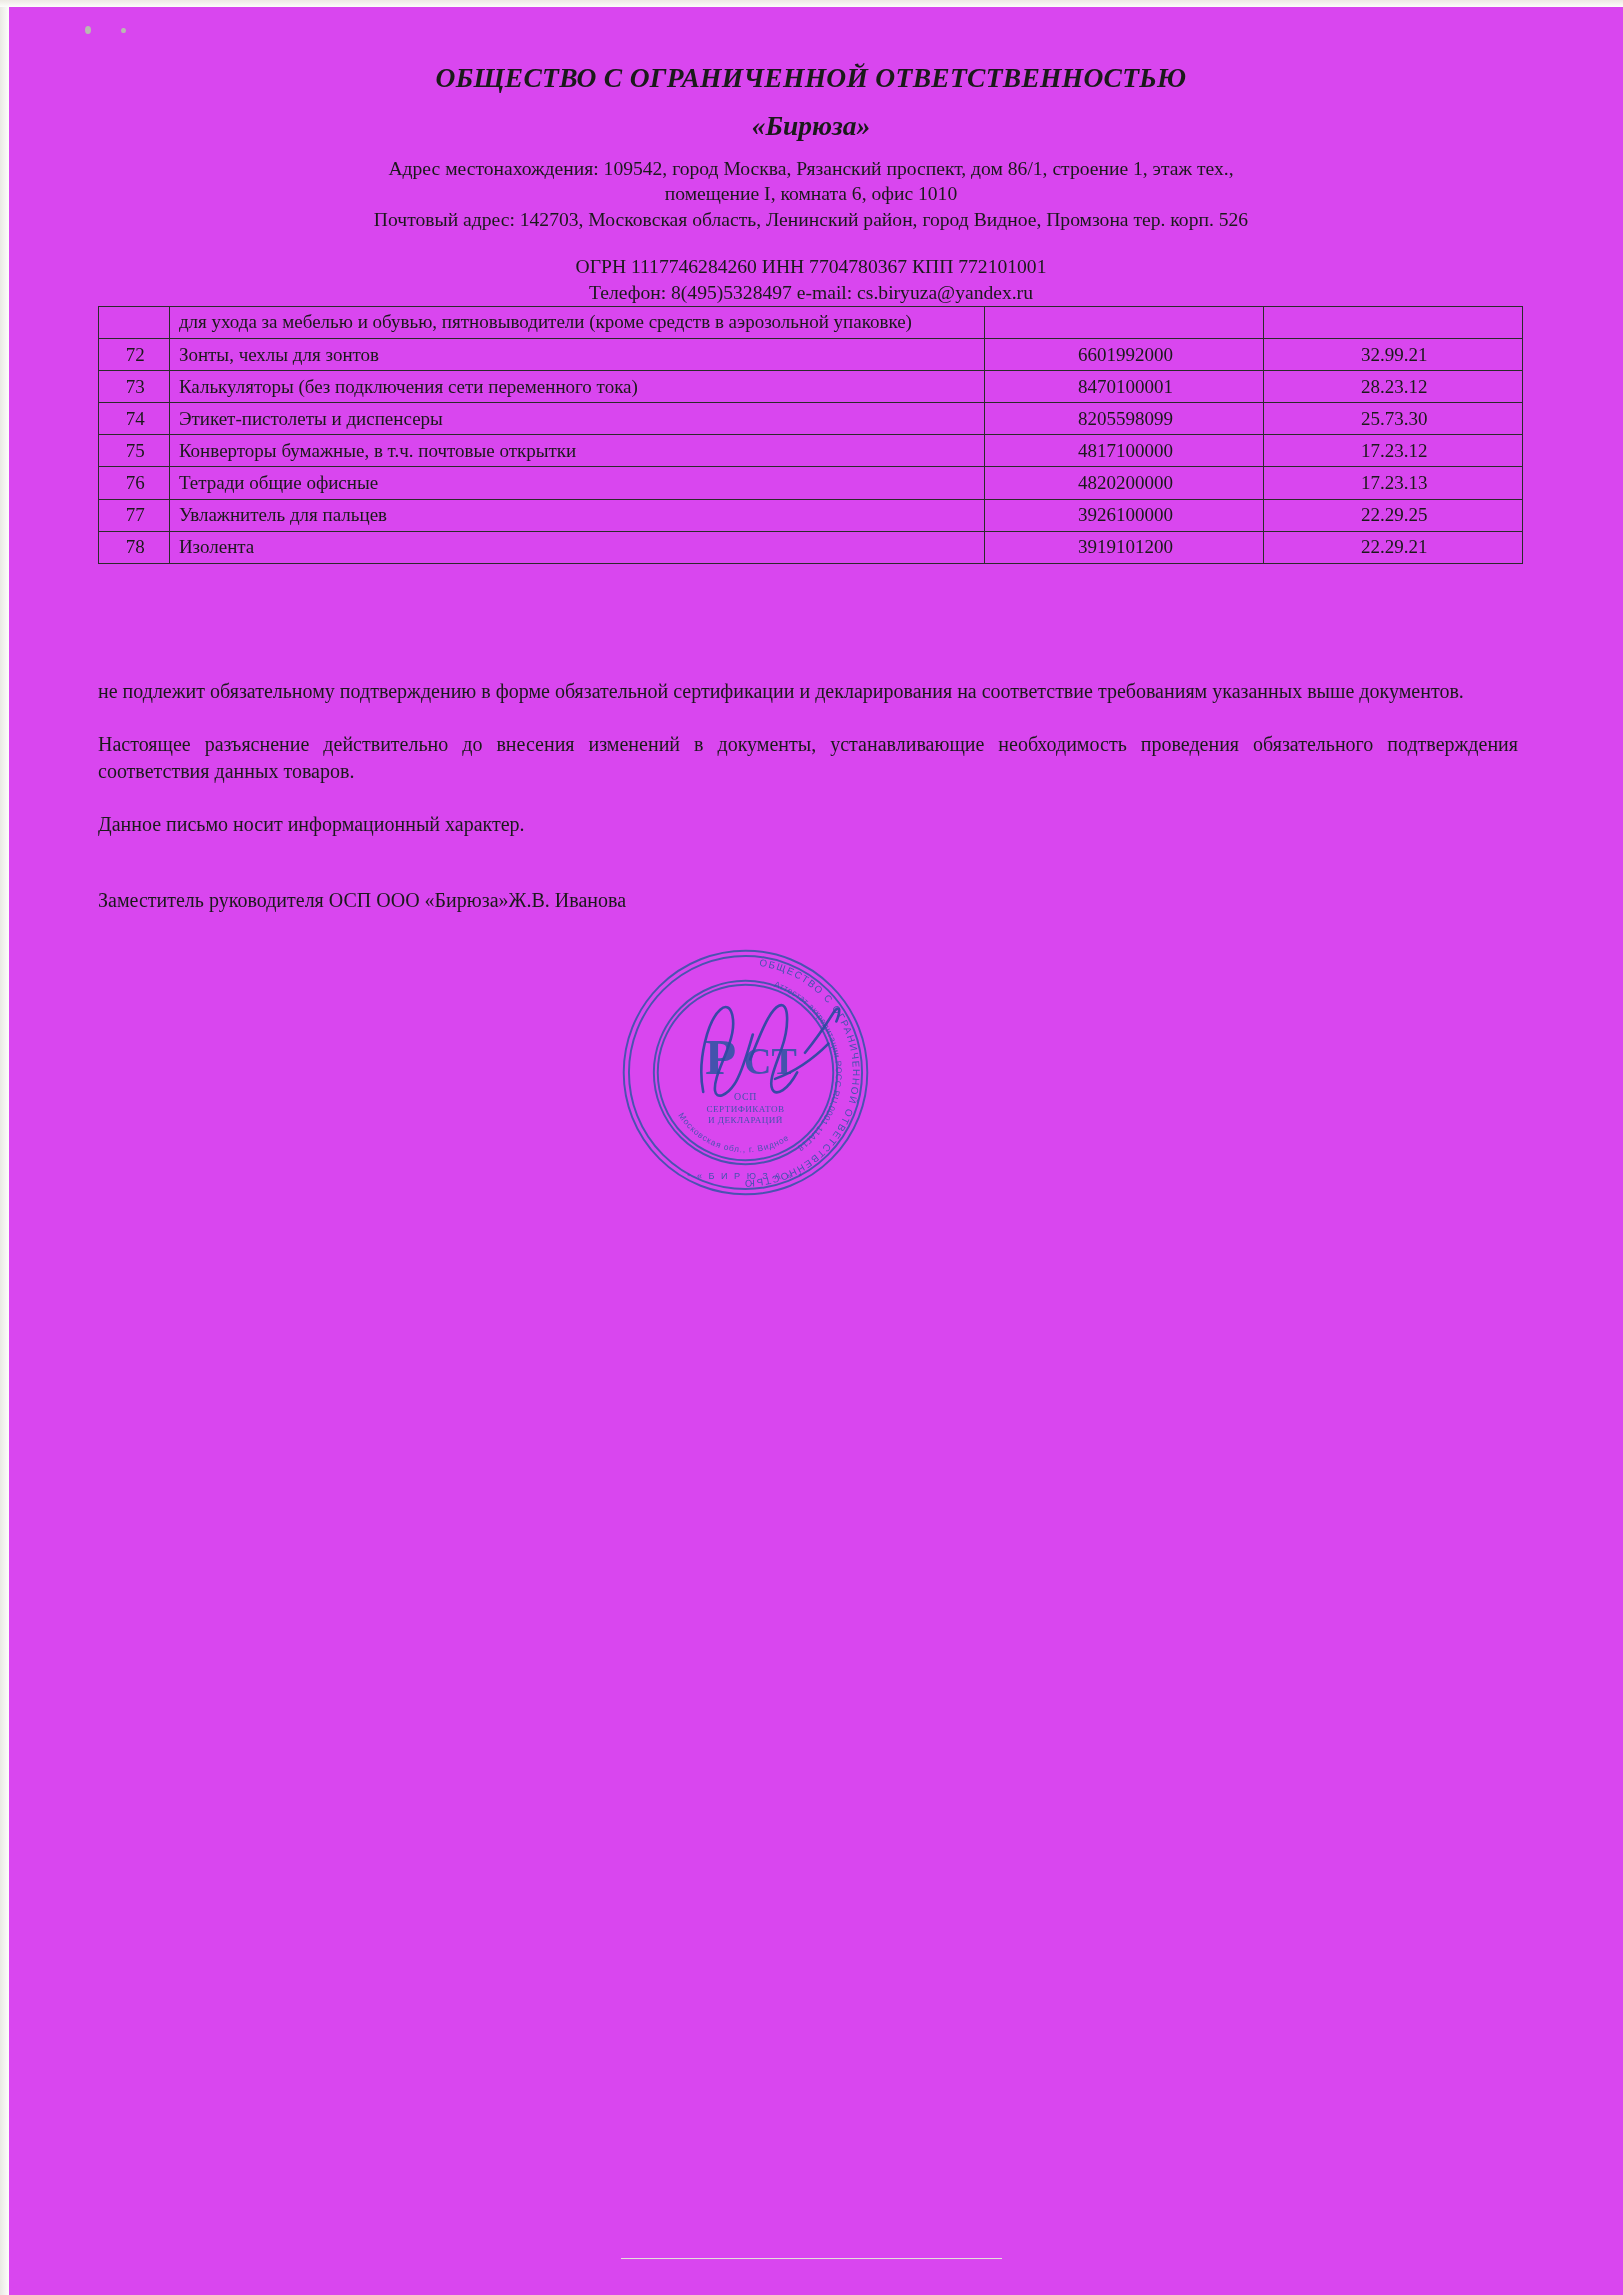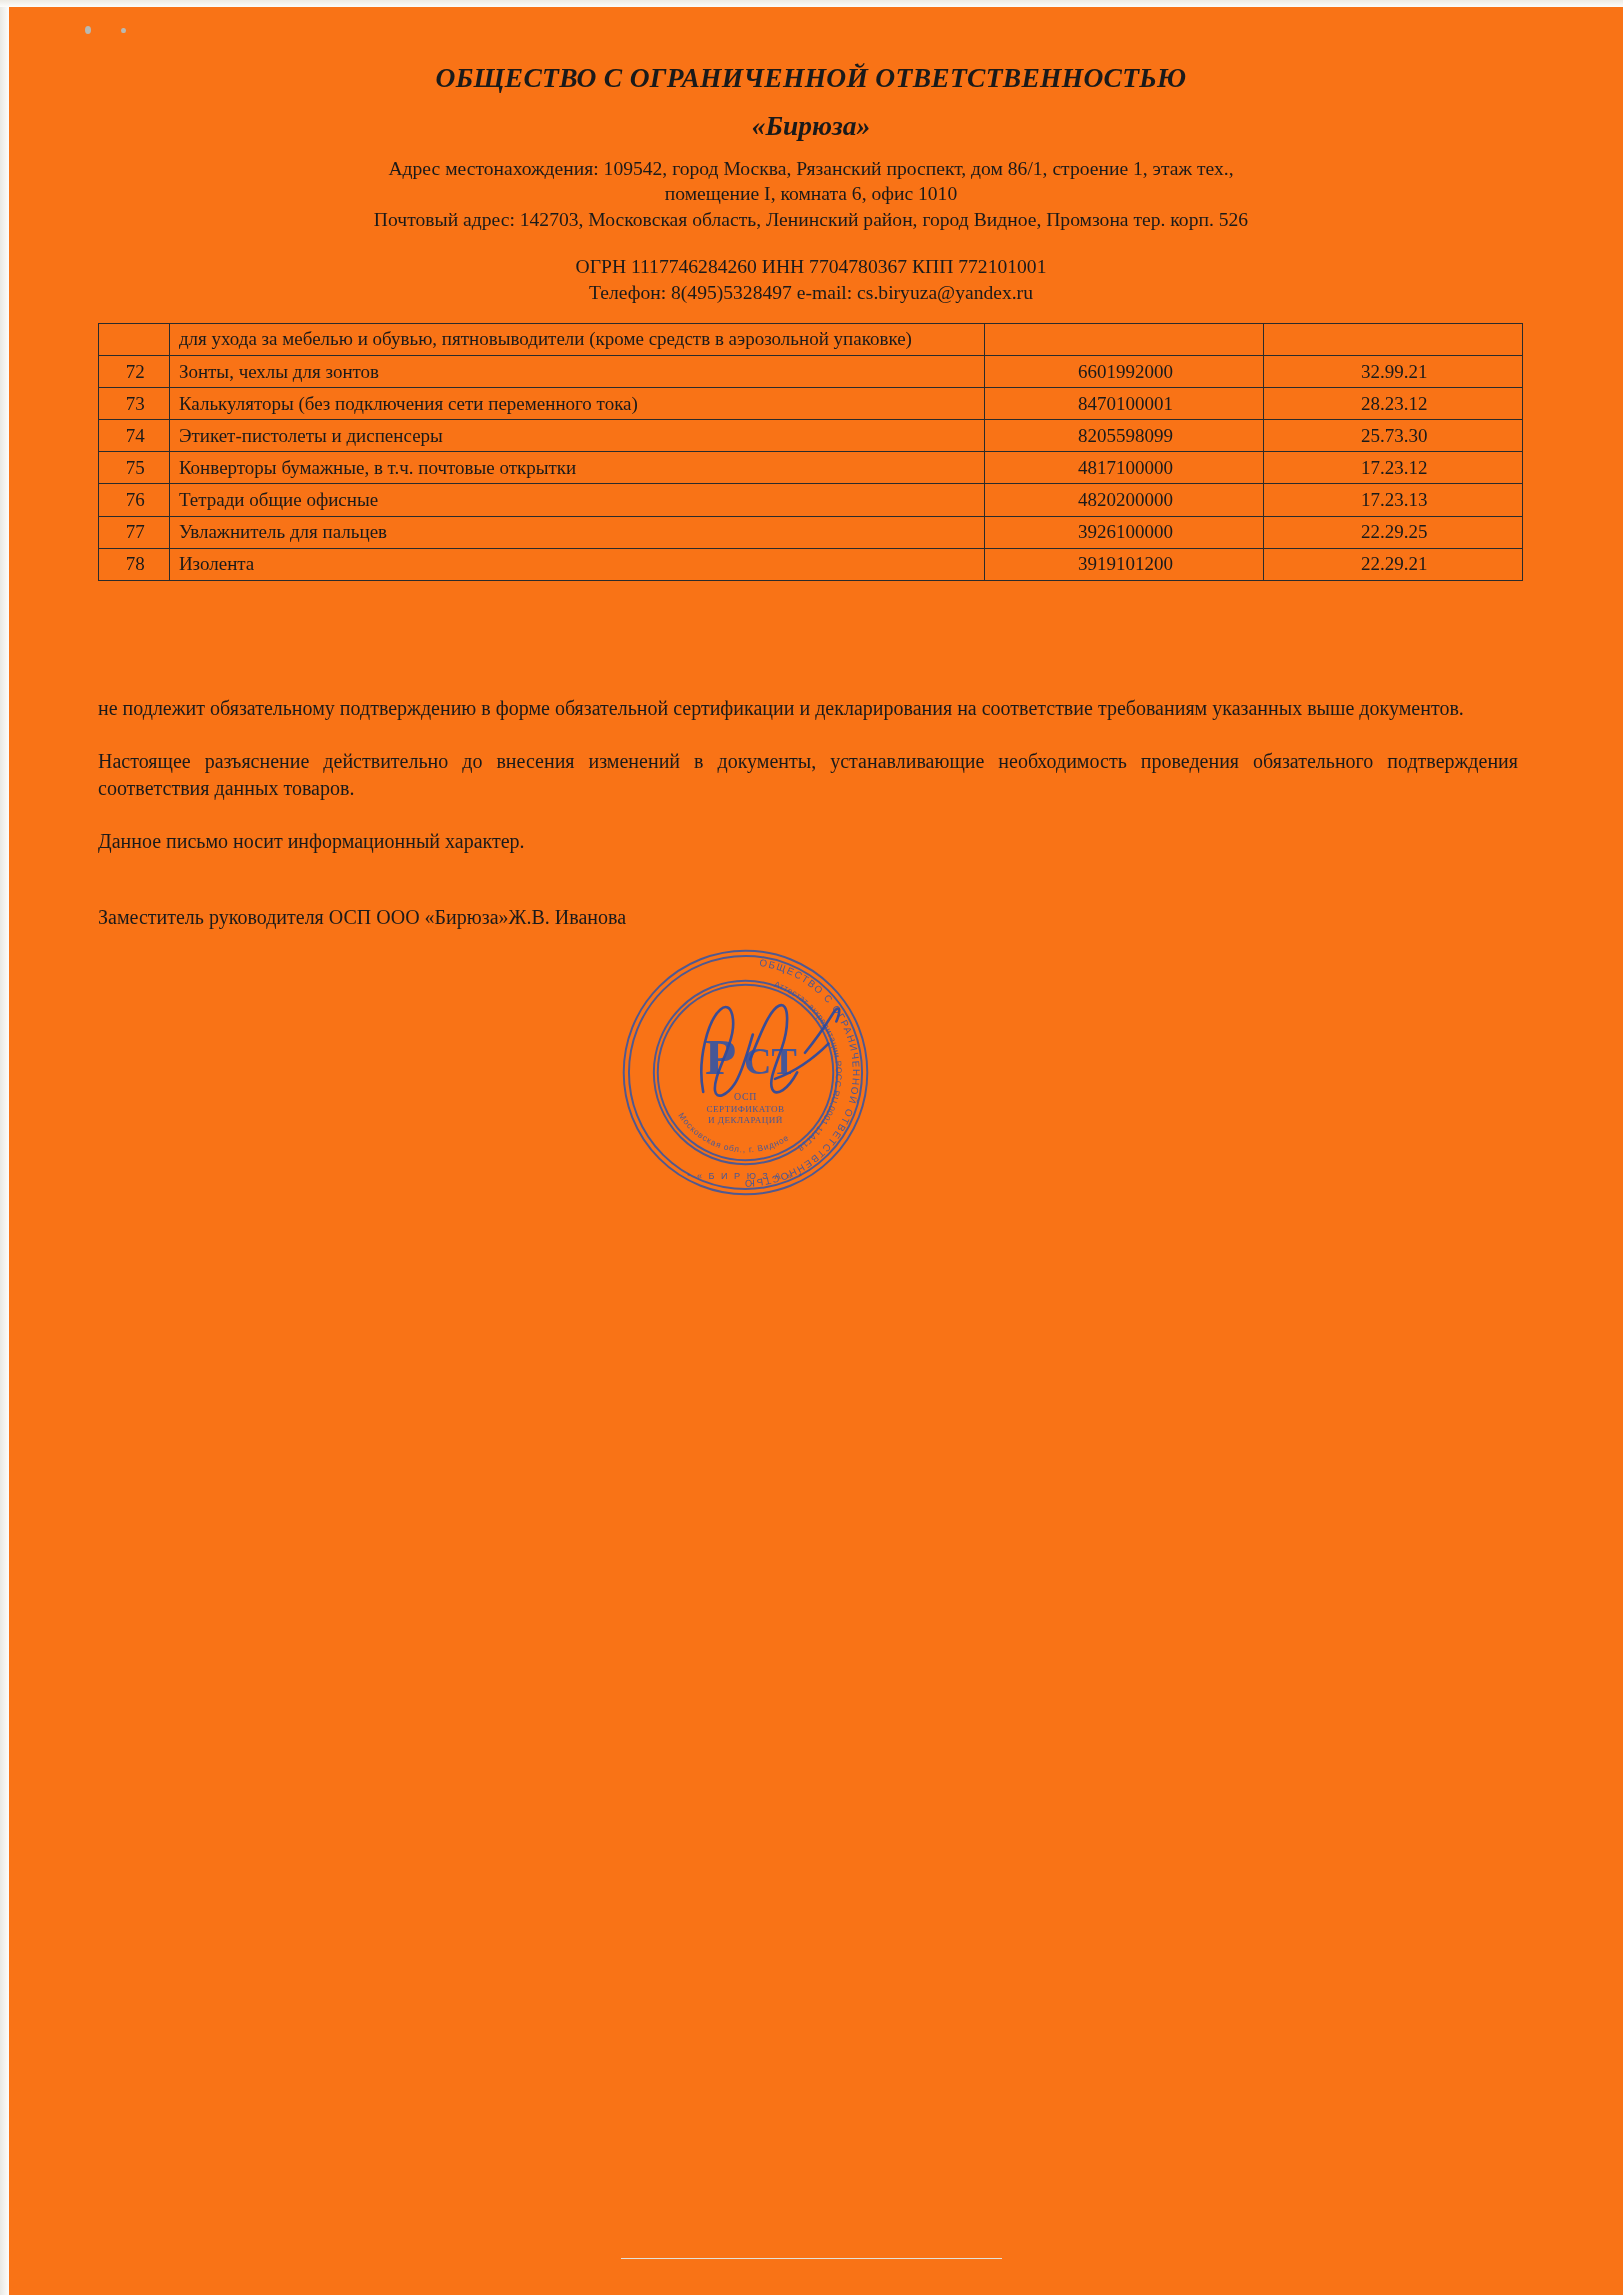--- a/index.html
+++ b/index.html
@@ -11,21 +11,21 @@
     width: 1623px;
     height: 2295px;
     position: relative;
     font-family: "Liberation Serif", serif;
     color: #1a1a1a;
     overflow: hidden;
   }
   .page {
     position: absolute;
     inset: 0;
-    background: #f97316;
+    background: #d946ef;
   }
   
   .scan-edge-left {
     position: absolute;
     left: 0; top: 0; bottom: 0;
     width: 9.2px;
     background: linear-gradient(to right, #e9e9e4, #fdfdfb);
   }
   .scan-edge-top {
     position: absolute;
@@ -72,21 +72,20 @@
   }
   .reg-block {
     margin-top: 22px;
     text-align: center;
     font-size: 19.6px;
     line-height: 1.32;
   }
 
   table.goods {
     border-collapse: collapse;
-    margin-top: 17px;
     width: 1185px;
     table-layout: fixed;
     font-size: 19px;
   }
   table.goods td {
     border: 1.3px solid #2b2b2b;
     padding: 3.3px 6.5px 4.6px 9.2px;
     vertical-align: top;
     line-height: 1.22;
   }

